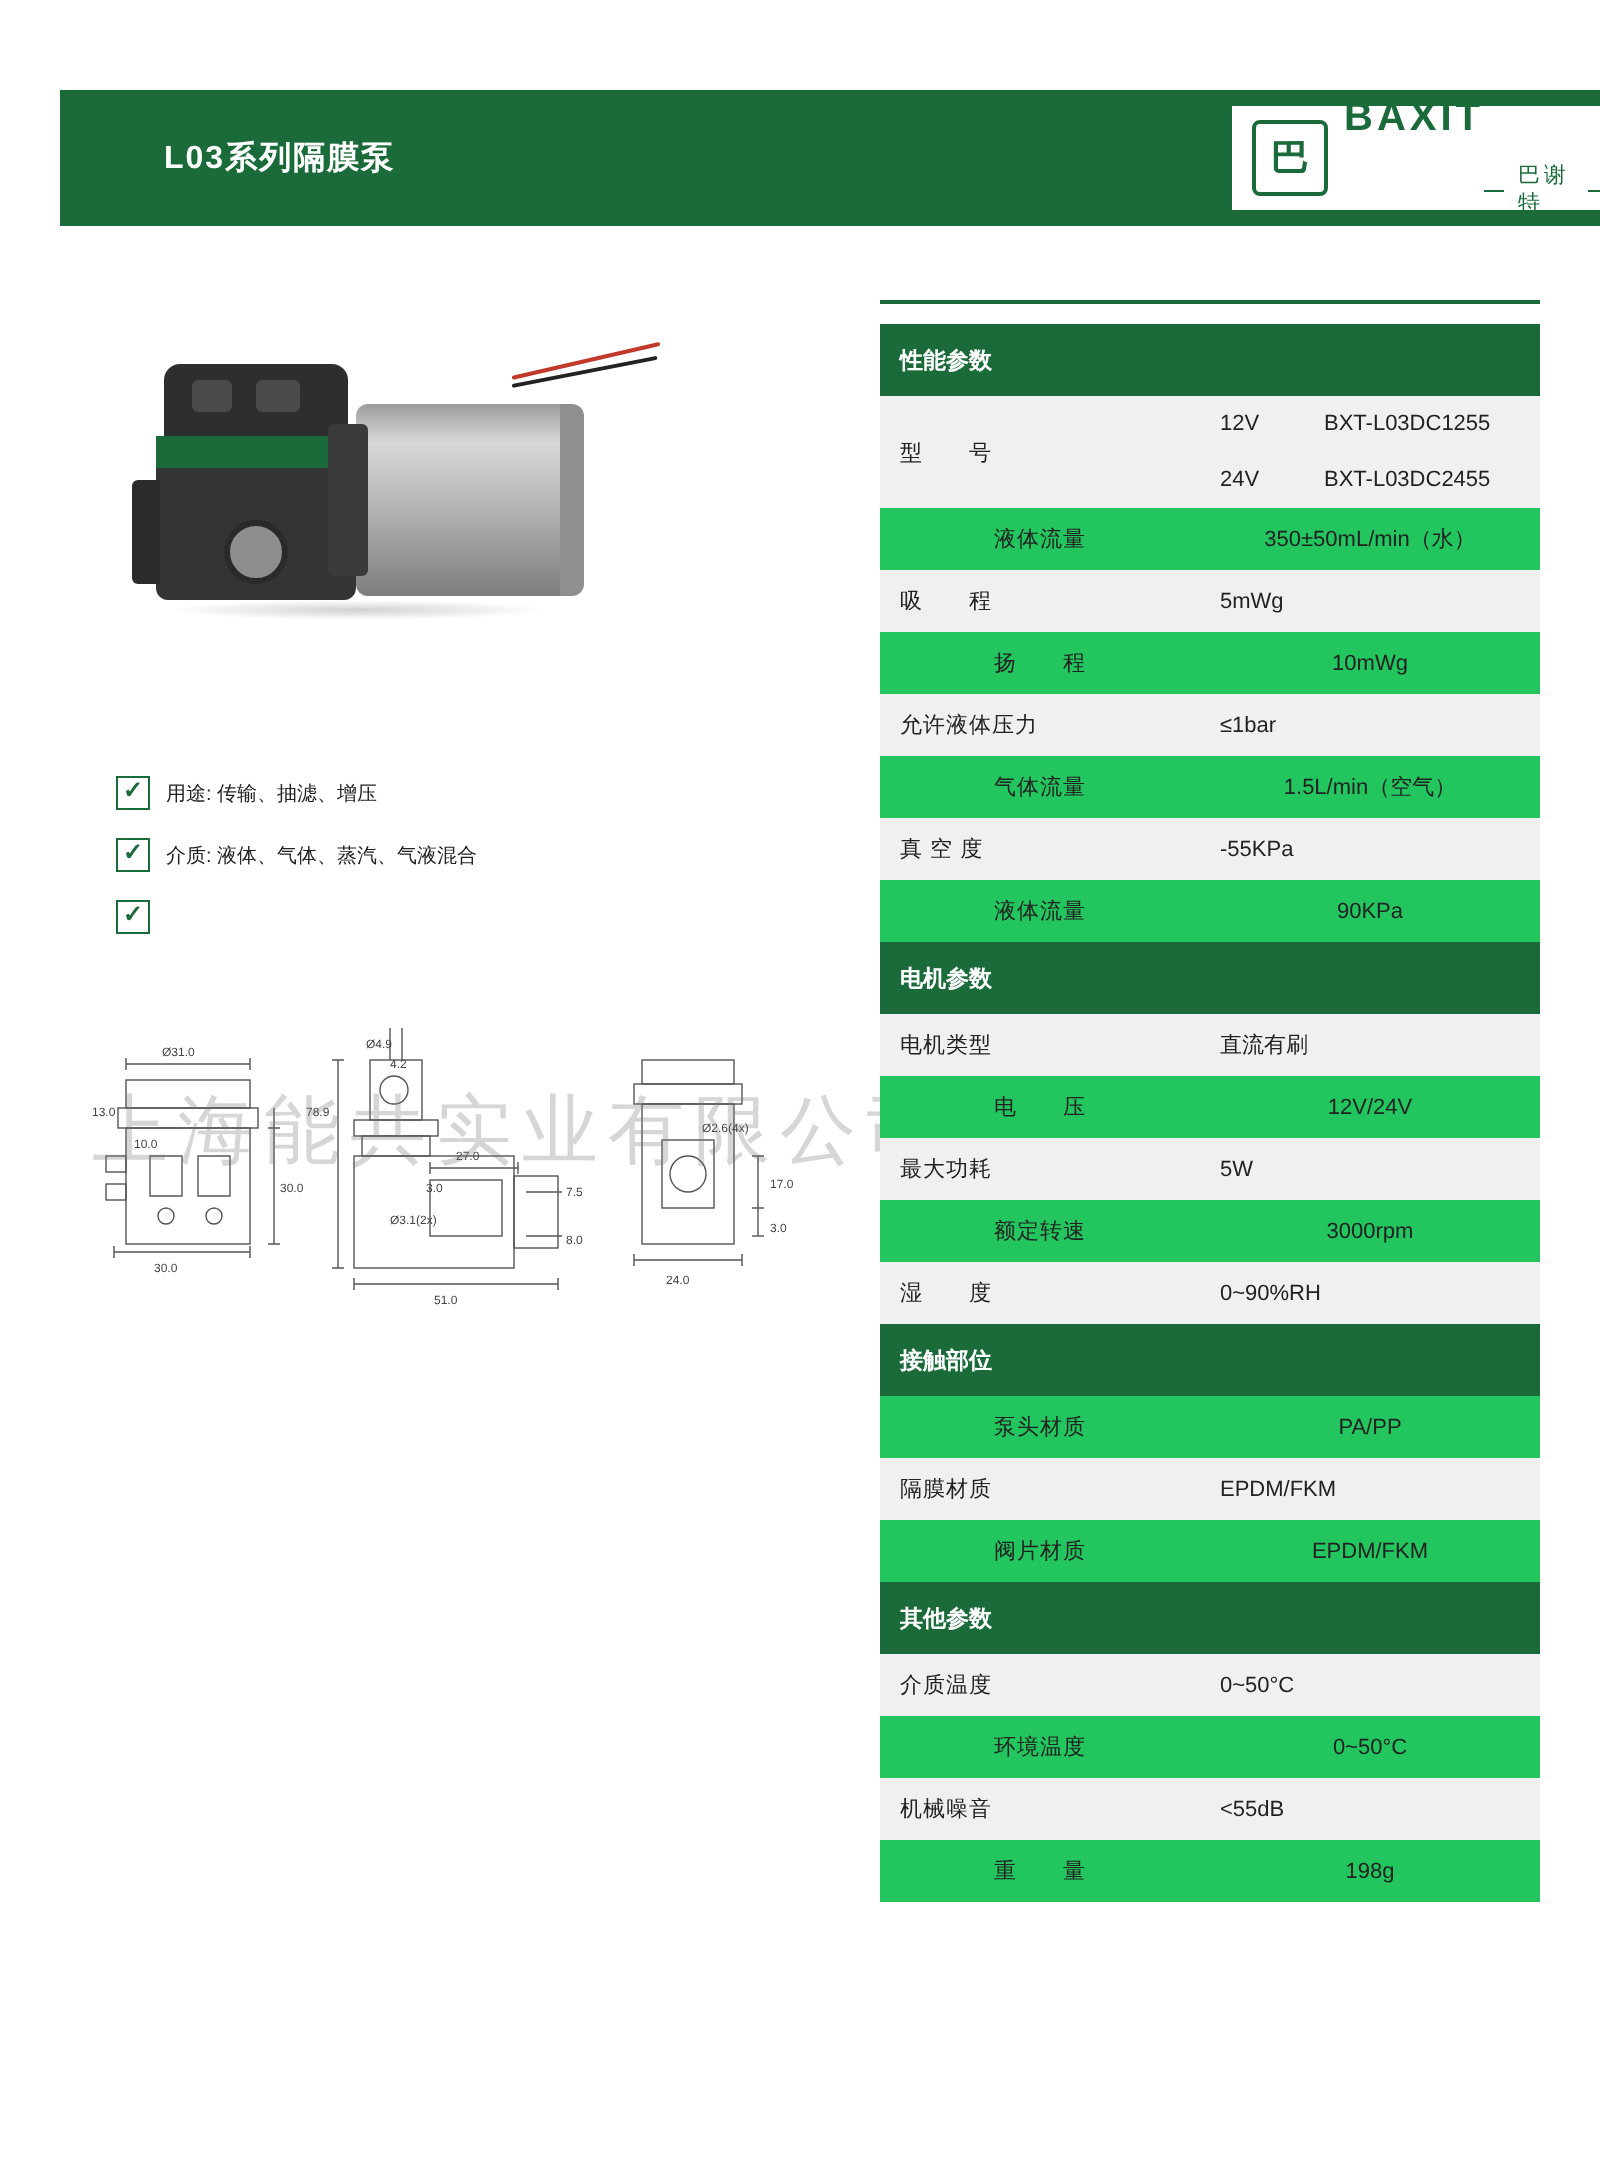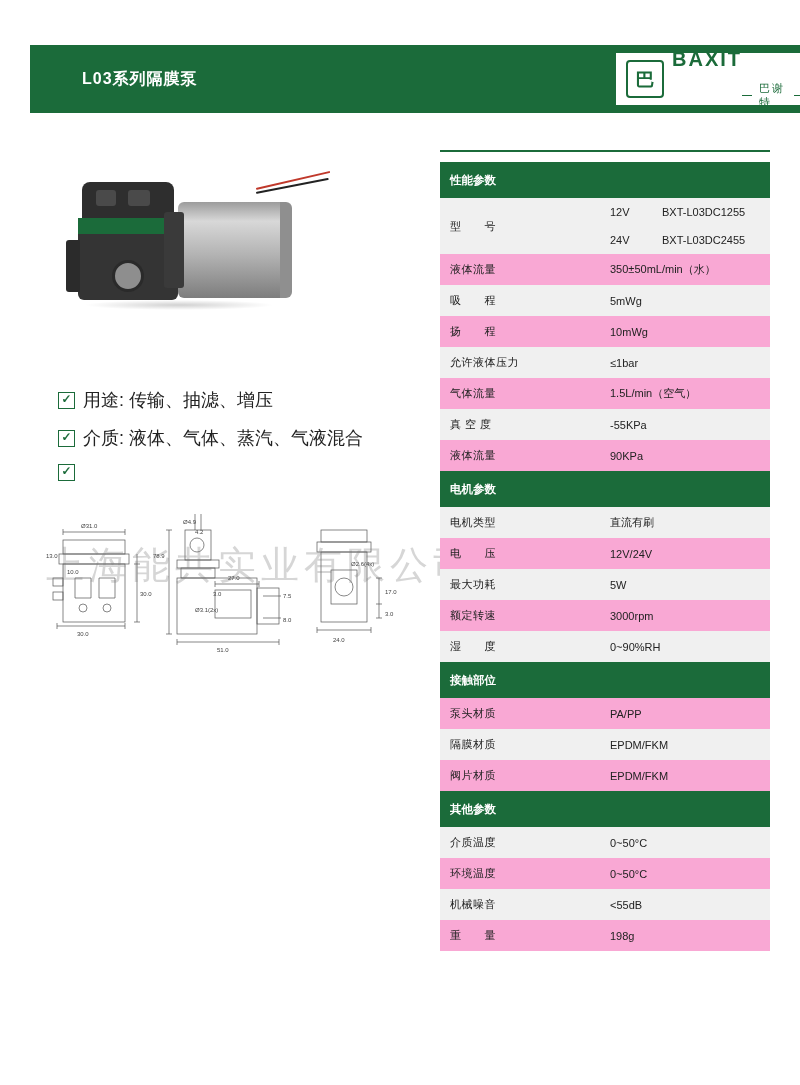--- a/index.html
+++ b/index.html
@@ -247,21 +247,21 @@
     border: 1.6px solid #1b6b3a;
     color: #1b6b3a;
     font-size: 12px;
     line-height: 13px;
     text-align: center;
     margin-right: 8px;
     flex: none;
     font-weight: bold;
   }
   .bullet-text {
-    font-size: 18px;
+    font-size: 10px;
     color: #222;
   }
 
   
   .drawings {
     position: absolute;
     left: 45px;
     top: 500px;
     width: 370px;
     height: 200px;
@@ -315,21 +315,21 @@
   }
   tr.section td {
     background: #1b6b3a;
     color: #fff;
     font-weight: bold;
     font-size: 11.5px;
     height: 20px;
   }
   tr.section td.sec-left { width: 140px; }
   tr.shade td { background: #f0f0f0; }
-  tr.plain td { background: #f9a8d4; }
+  tr.plain td { background: #22c55e; text-align: center; }
   td.label {
     width: 140px;
     letter-spacing: 0.5px;
   }
   td.value { width: 190px; }
   .model-sub {
     display: flex;
     align-items: center;
   }
   .model-volt {

